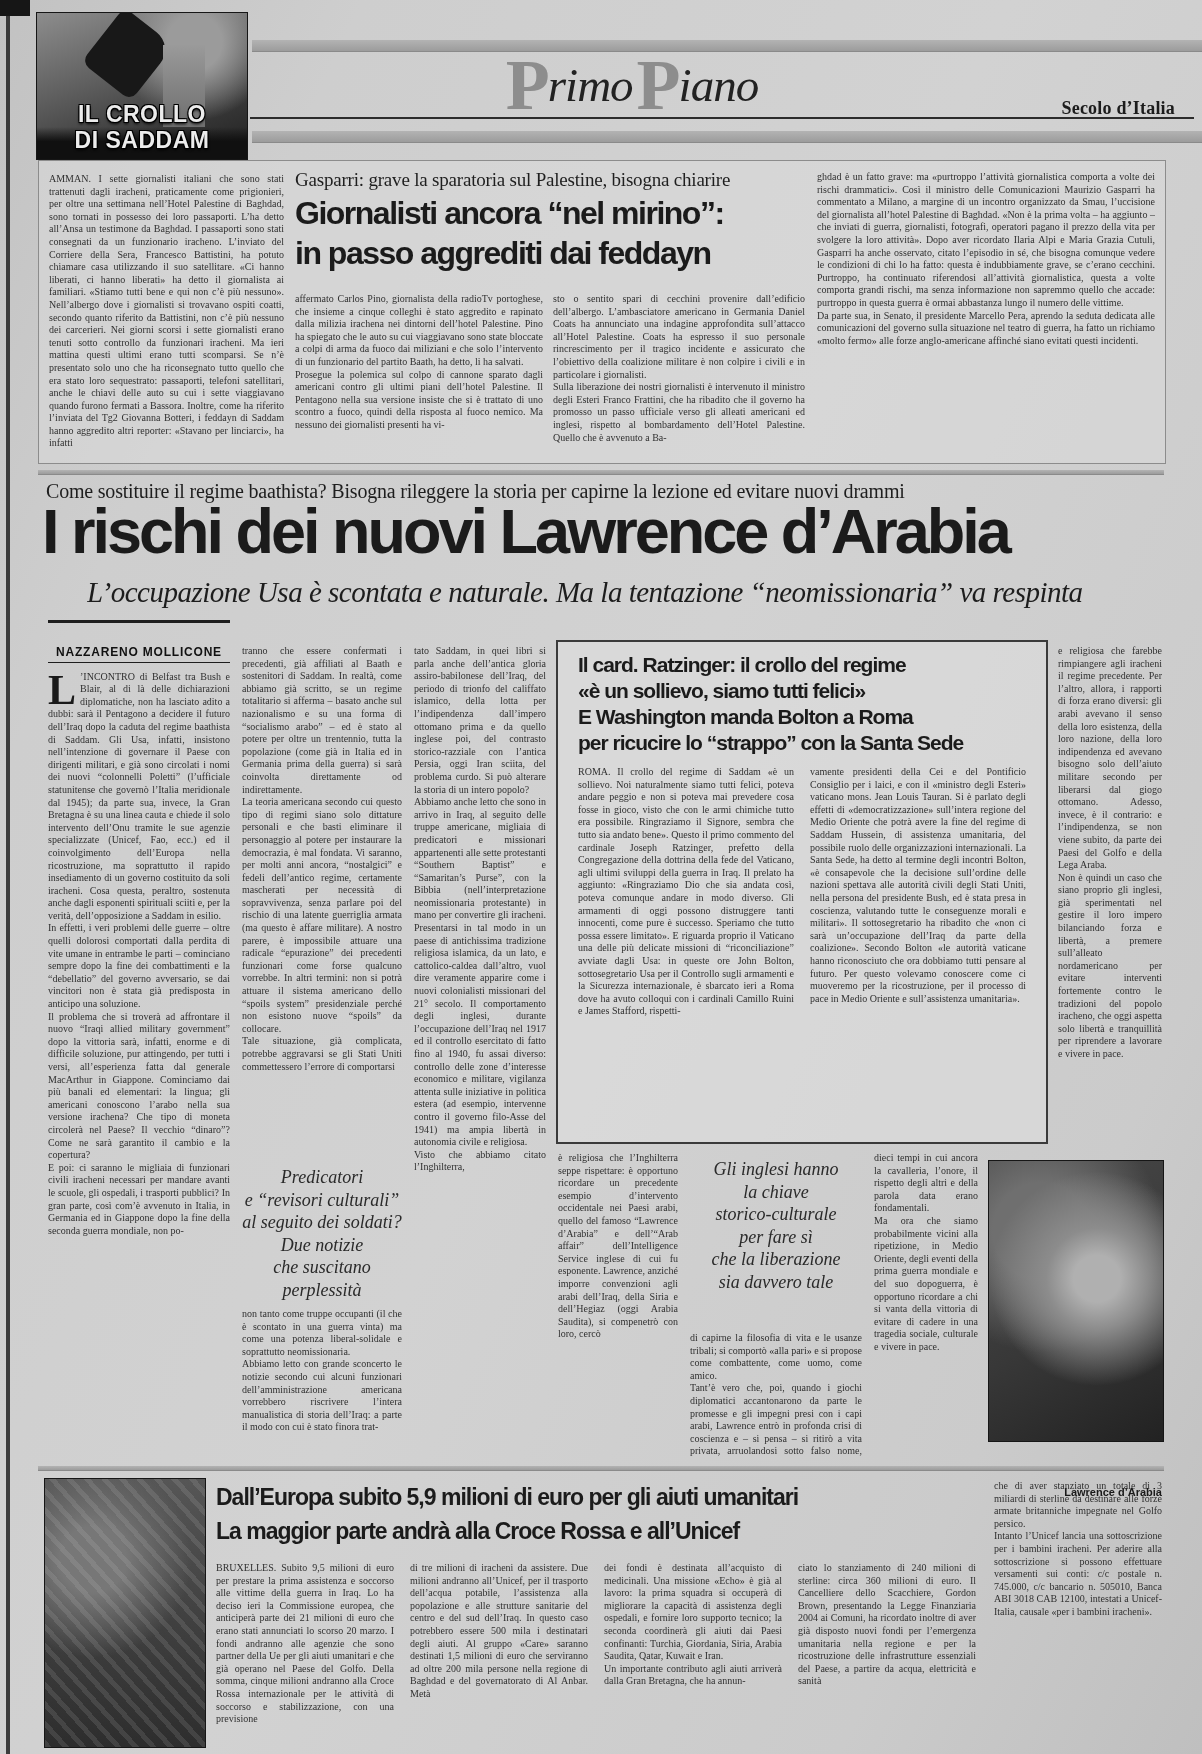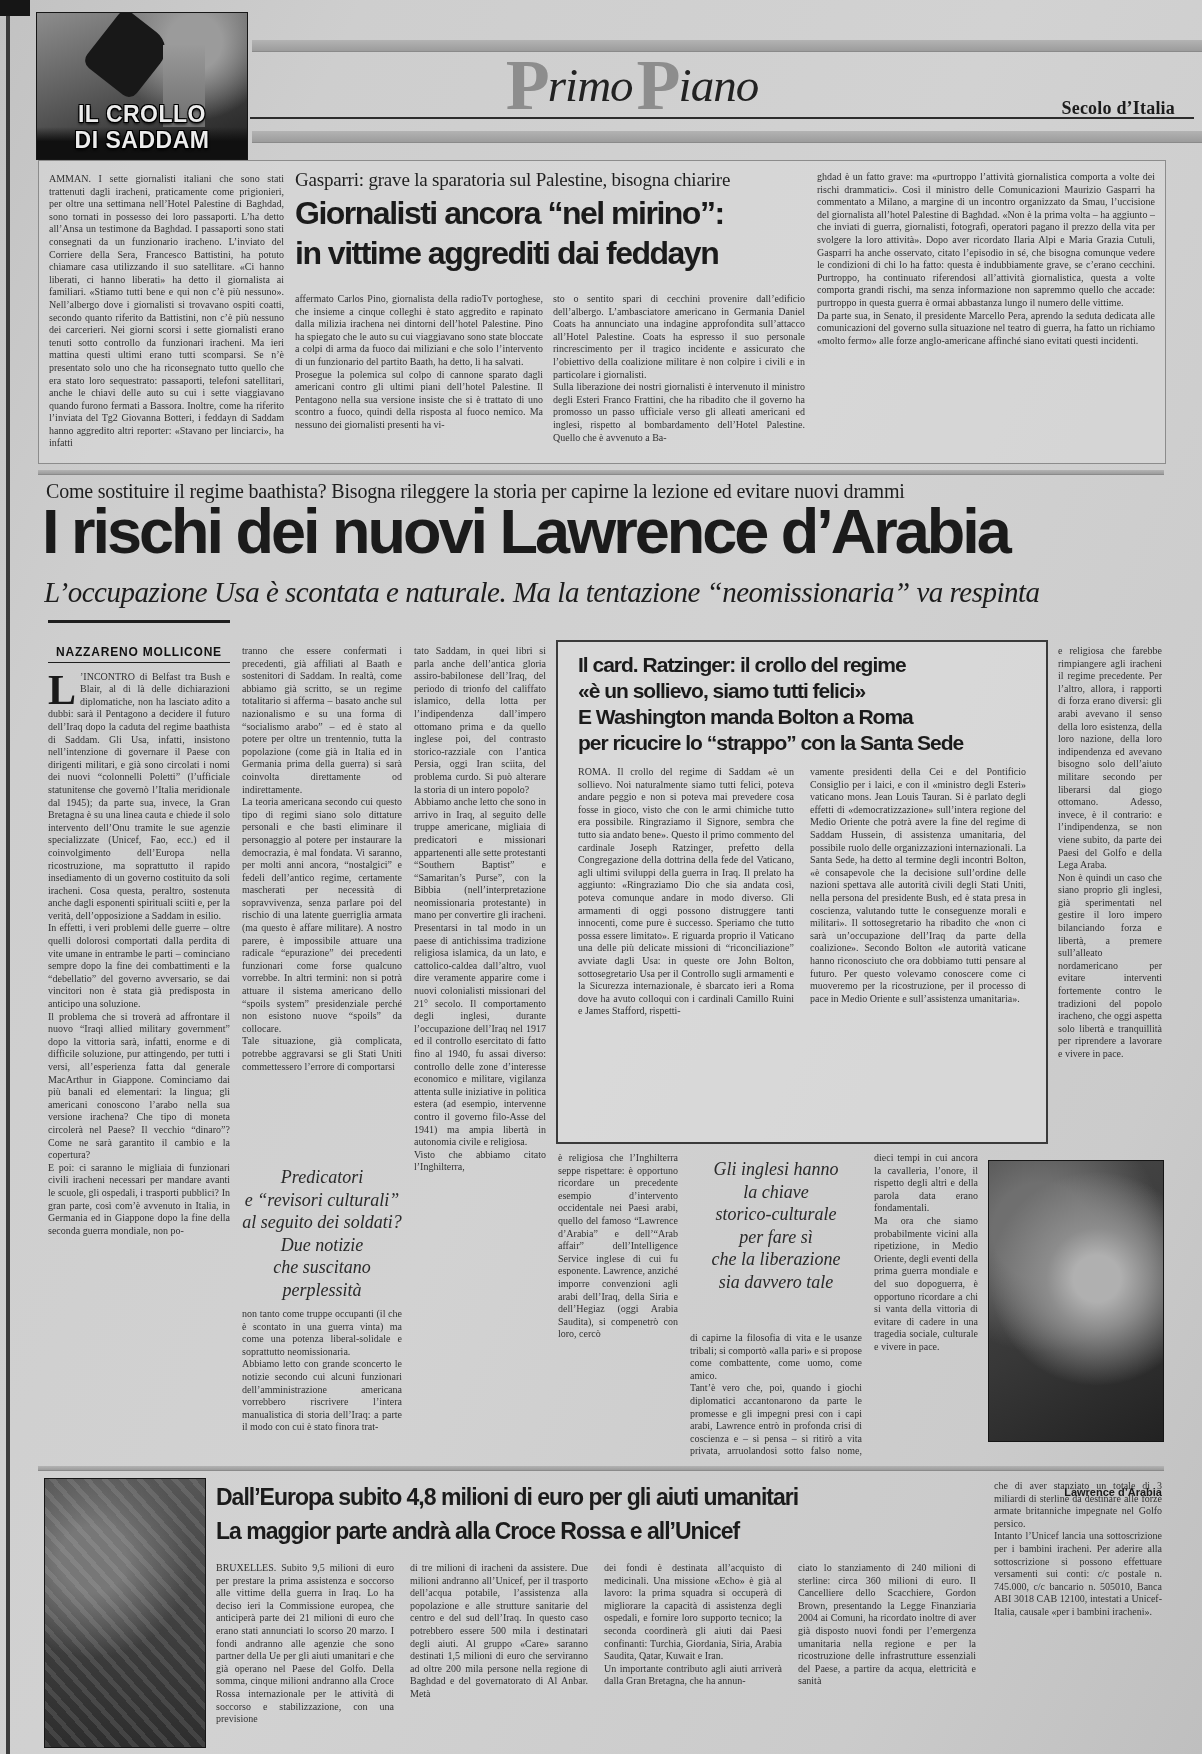--- a/index.html
+++ b/index.html
@@ -67,21 +67,21 @@
   }
   .headline-sans{
     font-family:"Liberation Sans", sans-serif;font-weight:bold;color:#1b1b1b;
   }
   .ts-headline{font-size:32px;line-height:40px;letter-spacing:-1.5px;}
   
   .m-kicker{font-size:20px;color:#1e1e1e;letter-spacing:-.2px;white-space:nowrap;overflow:hidden;}
   .m-headline{font-size:63px;letter-spacing:-3px;white-space:nowrap;overflow:hidden;line-height:66px;}
   .m-subhead{
     font-size:29px;font-style:italic;color:#1d1d1d;letter-spacing:-.5px;
-    white-space:nowrap;overflow:hidden;
+    white-space:nowrap;overflow:hidden;margin-left:43px;
   }
   .byline{
     border-top:3px solid #1e1e1e;border-bottom:1px solid #1e1e1e;
     padding:22px 0 3px 0;text-align:center;
     font-family:"Liberation Sans", sans-serif;font-weight:bold;font-size:12px;letter-spacing:.8px;color:#111;
   }
   .dropcap{
     float:left;font-family:"Liberation Serif", serif;font-weight:bold;
     font-size:42px;line-height:34px;padding:2px 4px 0 0;color:#1a1a1a;
   }
@@ -140,21 +140,21 @@
     <span class="bigP">P</span><span class="rest">iano</span>
   </div>
   <div class="abs thin-rule" style="left:250px;top:117px;width:944px;height:2px;"></div>
   <div class="abs masthead">Secolo d’Italia</div>
   <div class="abs gray-bar" style="left:252px;top:131px;width:950px;height:11px;"></div>
 
   <div class="abs top-story">
     <div class="abs body-text" style="left:10px;top:12px;width:235px;height:278px;">AMMAN. I sette giornalisti italiani che sono stati trattenuti dagli iracheni, praticamente come prigionieri, per oltre una settimana nell’Hotel Palestine di Baghdad, sono tornati in possesso dei loro passaporti. L’ha detto all’Ansa un testimone da Baghdad. I passaporti sono stati consegnati da un funzionario iracheno. L’inviato del Corriere della Sera, Francesco Battistini, ha potuto chiamare casa utilizzando il suo satellitare. «Ci hanno liberati, ci hanno liberati» ha detto il giornalista ai familiari. «Stiamo tutti bene e qui non c’è più nessuno». Nell’albergo dove i giornalisti si trovavano ospiti coatti, secondo quanto riferito da Battistini, non c’è più nessuno dei carcerieri. Nei giorni scorsi i sette giornalisti erano tenuti sotto controllo da funzionari iracheni. Ma ieri mattina questi ultimi erano tutti scomparsi. Se n’è presentato solo uno che ha riconsegnato tutto quello che era stato loro sequestrato: passaporti, telefoni satellitari, anche le chiavi delle auto su cui i sette viaggiavano quando furono fermati a Bassora. Inoltre, come ha riferito l’inviata del Tg2 Giovanna Botteri, i feddayn di Saddam hanno aggredito altri reporter: «Stavano per linciarci», ha infatti</div>
     <div class="abs kicker" style="left:256px;top:8px;width:524px;">Gasparri: grave la sparatoria sul Palestine, bisogna chiarire</div>
     <div class="abs headline-sans ts-headline pre" style="left:256px;top:32px;width:524px;height:92px;">Giornalisti ancora “nel mirino”:
-in vittime aggrediti dai feddayn</div>
+in passo aggrediti dai feddayn</div>
     <div class="abs body-text pre" style="left:256px;top:132px;width:248px;height:160px;">affermato Carlos Pino, giornalista della radioTv portoghese, che insieme a cinque colleghi è stato aggredito e rapinato dalla milizia irachena nei dintorni dell’hotel Palestine. Pino ha spiegato che le auto su cui viaggiavano sono state bloccate a colpi di arma da fuoco dai miliziani e che solo l’intervento di un funzionario del partito Baath, ha detto, li ha salvati.
 Prosegue la polemica sul colpo di cannone sparato dagli americani contro gli ultimi piani dell’hotel Palestine. Il Pentagono nella sua versione insiste che si è trattato di uno scontro a fuoco, quindi della risposta al fuoco nemico. Ma nessuno dei giornalisti presenti ha vi-</div>
     <div class="abs body-text pre" style="left:514px;top:132px;width:252px;height:160px;">sto o sentito spari di cecchini provenire dall’edificio dell’albergo. L’ambasciatore americano in Germania Daniel Coats ha annunciato una indagine approfondita sull’attacco all’Hotel Palestine. Coats ha espresso il suo personale rincrescimento per il tragico incidente e assicurato che l’obiettivo della coalizione militare è non colpire i civili e in particolare i giornalisti.
 Sulla liberazione dei nostri giornalisti è intervenuto il ministro degli Esteri Franco Frattini, che ha ribadito che il governo ha promosso un passo ufficiale verso gli alleati americani ed inglesi, rispetto al bombardamento dell’Hotel Palestine. Quello che è avvenuto a Ba-</div>
     <div class="abs body-text pre" style="left:778px;top:10px;width:338px;height:282px;">ghdad è un fatto grave: ma «purtroppo l’attività giornalistica comporta a volte dei rischi drammatici». Così il ministro delle Comunicazioni Maurizio Gasparri ha commentato a Milano, a margine di un incontro organizzato da Smau, l’uccisione del giornalista all’hotel Palestine di Baghdad. «Non è la prima volta – ha aggiunto – che inviati di guerra, giornalisti, fotografi, operatori pagano il prezzo della vita per svolgere la loro attività». Dopo aver ricordato Ilaria Alpi e Maria Grazia Cutuli, Gasparri ha anche osservato, citato l’episodio in sé, che bisogna comunque vedere le condizioni di chi lo ha fatto: questa è indubbiamente grave, se c’erano cecchini. Purtroppo, ha continuato riferendosi all’attività giornalistica, questa a volte comporta grandi rischi, ma senza informazione non sapremmo quello che accade: purtroppo in questa guerra è ormai abbastanza lungo il numero delle vittime.
 Da parte sua, in Senato, il presidente Marcello Pera, aprendo la seduta dedicata alle comunicazioni del governo sulla situazione nel teatro di guerra, ha fatto un richiamo «molto fermo» alle forze anglo-americane affinché siano evitati questi incidenti.</div>
   </div>
 
   <div class="abs gray-bar" style="left:38px;top:470px;width:1126px;height:4px;"></div>
 
@@ -213,21 +213,21 @@
   <div class="abs body-text pre" style="left:874px;top:1152px;width:104px;height:306px;">dieci tempi in cui ancora la cavalleria, l’onore, il rispetto degli altri e della parola data erano fondamentali.
 Ma ora che siamo probabilmente vicini alla ripetizione, in Medio Oriente, degli eventi della prima guerra mondiale e del suo dopoguerra, è opportuno ricordare a chi si vanta della vittoria di evitare di cadere in una tragedia sociale, culturale e vivere in pace.</div>
 
   <div class="abs photo-frame lawrence-photo" style="left:988px;top:1160px;width:174px;height:280px;"></div>
   <div class="abs photo-caption" style="left:988px;top:1446px;width:174px;">Lawrence d’Arabia</div>
 
   <div class="abs gray-bar" style="left:38px;top:1466px;width:1126px;height:4px;"></div>
 
   <div class="abs photo-frame aid-photo" style="left:44px;top:1478px;width:160px;height:268px;"></div>
 
-  <div class="abs headline-sans b-headline" style="left:216px;top:1482px;width:776px;">Dall’Europa subito 4,8 milioni di euro per gli aiuti umanitari</div>
+  <div class="abs headline-sans b-headline" style="left:216px;top:1482px;width:776px;">Dall’Europa subito 5,9 milioni di euro per gli aiuti umanitari</div>
   <div class="abs headline-sans b-headline" style="left:216px;top:1516px;width:776px;">La maggior parte andrà alla Croce Rossa e all’Unicef</div>
 
   <div class="abs body-text pre" style="left:216px;top:1562px;width:178px;height:186px;">BRUXELLES. Subito 9,5 milioni di euro per prestare la prima assistenza e soccorso alle vittime della guerra in Iraq. Lo ha deciso ieri la Commissione europea, che anticiperà parte dei 21 milioni di euro che erano stati annunciati lo scorso 20 marzo. I fondi andranno alle agenzie che sono partner della Ue per gli aiuti umanitari e che già operano nel Paese del Golfo. Della somma, cinque milioni andranno alla Croce Rossa internazionale per le attività di soccorso e stabilizzazione, con una previsione</div>
   <div class="abs body-text pre" style="left:410px;top:1562px;width:178px;height:186px;">di tre milioni di iracheni da assistere. Due milioni andranno all’Unicef, per il trasporto dell’acqua potabile, l’assistenza alla popolazione e alle strutture sanitarie del centro e del sud dell’Iraq. In questo caso potrebbero essere 500 mila i destinatari degli aiuti. Al gruppo «Care» saranno destinati 1,5 milioni di euro che serviranno ad oltre 200 mila persone nella regione di Baghdad e del governatorato di Al Anbar. Metà</div>
   <div class="abs body-text pre" style="left:604px;top:1562px;width:178px;height:186px;">dei fondi è destinata all’acquisto di medicinali. Una missione «Echo» è già al lavoro: la prima squadra si occuperà di migliorare la capacità di assistenza degli ospedali, e fornire loro supporto tecnico; la seconda coordinerà gli aiuti dai Paesi confinanti: Turchia, Giordania, Siria, Arabia Saudita, Qatar, Kuwait e Iran.
 Un importante contributo agli aiuti arriverà dalla Gran Bretagna, che ha annun-</div>
   <div class="abs body-text pre" style="left:798px;top:1562px;width:178px;height:186px;">ciato lo stanziamento di 240 milioni di sterline: circa 360 milioni di euro. Il Cancelliere dello Scacchiere, Gordon Brown, presentando la Legge Finanziaria 2004 ai Comuni, ha ricordato inoltre di aver già disposto nuovi fondi per l’emergenza umanitaria nella regione e per la ricostruzione delle infrastrutture essenziali del Paese, a partire da acqua, elettricità e sanità</div>
   <div class="abs body-text pre" style="left:994px;top:1480px;width:168px;height:268px;">che di aver stanziato un totale di 3 miliardi di sterline da destinare alle forze armate britanniche impegnate nel Golfo persico.
 Intanto l’Unicef lancia una sottoscrizione per i bambini iracheni. Per aderire alla sottoscrizione si possono effettuare versamenti sui conti: c/c postale n. 745.000, c/c bancario n. 505010, Banca ABI 3018 CAB 12100, intestati a Unicef-Italia, causale «per i bambini iracheni».</div>
 

